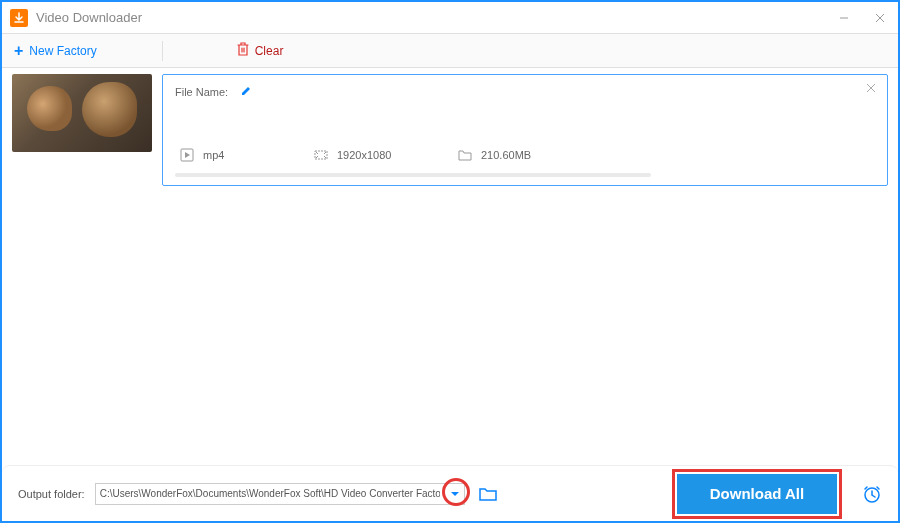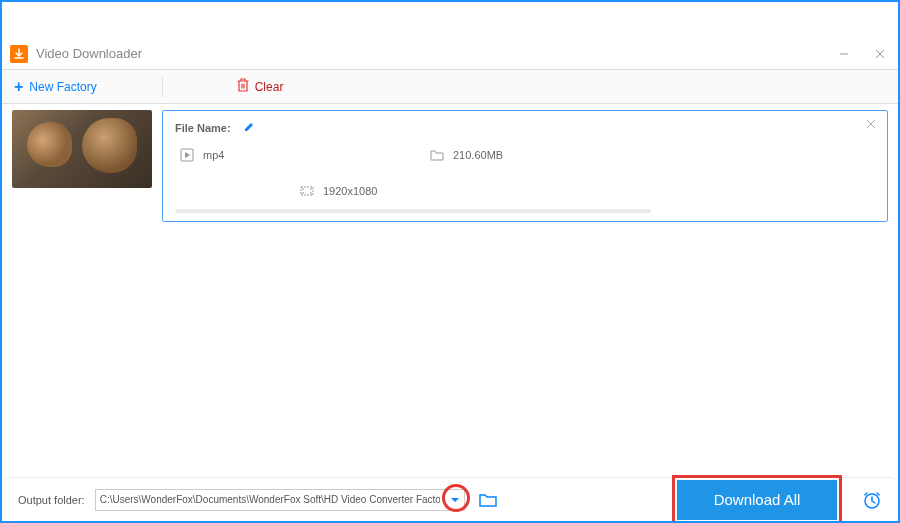--- a/index.html
+++ b/index.html
@@ -1,19 +1,19 @@
 <!DOCTYPE html>
 <html><head>
 <meta charset="utf-8">
 <style>
 * { margin: 0; padding: 0; box-sizing: border-box; font-family: -apple-system, BlinkMacSystemFont, "Segoe UI", Arial, sans-serif; }
 body { background: #fff; width: 900px; height: 523px; overflow: hidden; position: relative; border: 2px solid #1e90ff; }
 
 
-.titlebar { height: 32px; display: flex; align-items: center; padding: 0 8px; border-bottom: 1px solid #e0e0e0; background: #fff; margin-top: 36px; }
+.titlebar { height: 32px; display: flex; align-items: center; padding: 0 8px; border-bottom: 1px solid #e0e0e0; background: #fff; }
 .app-icon { width: 18px; height: 18px; background: #ff7b00; display: flex; align-items: center; justify-content: center; margin-right: 8px; border-radius: 2px; }
 .app-icon svg { width: 12px; height: 12px; }
 .titlebar-title { color: #888; font-size: 13px; flex: 1; }
 .titlebar-controls { display: flex; gap: 16px; }
 .titlebar-btn { width: 20px; height: 20px; display: flex; align-items: center; justify-content: center; color: #999; cursor: pointer; font-size: 14px; }
 
 
 .toolbar { height: 34px; display: flex; align-items: center; padding: 0 12px; border-bottom: 1px solid #e0e0e0; background: #fafafa; position: relative; }
 .toolbar-btn { display: flex; align-items: center; gap: 6px; cursor: pointer; font-size: 12px; color: #b91c1c; }
 .toolbar-btn.new { color: #0a84ff; margin-right: 140px; }
@@ -24,47 +24,47 @@
 
 .item-area { padding: 6px 10px; }
 .download-item { display: flex; gap: 10px; }
 .thumb { width: 140px; height: 78px; background: linear-gradient(135deg, #8b7355 0%, #5a4a3a 40%, #3a2f25 100%); border-radius: 2px; position: relative; overflow: hidden; flex-shrink: 0; }
 .thumb::before { content: ""; position: absolute; left: 15px; top: 12px; width: 45px; height: 45px; background: radial-gradient(circle at 35% 40%, #d4a574 0%, #8b6239 60%); border-radius: 50% 45% 40% 50%; }
 .thumb::after { content: ""; position: absolute; right: 15px; top: 8px; width: 55px; height: 55px; background: radial-gradient(circle at 40% 35%, #c9a06f 0%, #7a5530 70%); border-radius: 50% 40% 45% 50%; }
 
 .item-card { flex: 1; border: 1px solid #4aa3ff; border-radius: 2px; padding: 8px 12px; position: relative; background: #fff; }
 .item-close { position: absolute; right: 10px; top: 6px; color: #aaa; font-size: 14px; cursor: pointer; }
 .item-header { display: flex; align-items: center; gap: 12px; margin-bottom: 10px; }
-.item-header-label { font-size: 11px; color: #666; font-weight: bold; }
+.item-header-label { font-size: 11px; color: #666; }
 .edit-icon { color: #0a84ff; }
 
-.item-meta { display: flex; align-items: flex-start; gap: 0; padding-left: 4px; }
+.item-meta { display: flex; align-items: flex-end; gap: 14px; padding-left: 4px; }
 .meta-group { display: flex; align-items: center; gap: 8px; font-size: 11px; color: #666; }
 .meta-group.format { width: 120px; }
 .meta-group.duration { width: 130px; }
 .meta-group.resolution { width: 130px; margin-top: 36px; }
 .meta-group.size { }
 .meta-icon { width: 16px; height: 16px; display: flex; align-items: center; justify-content: center; color: #999; }
 
 .progress-track { height: 4px; background: #eaeaea; border-radius: 2px; margin-top: 10px; width: 68%; }
 
 
-.bottom-bar { position: absolute; left: 0; right: 0; bottom: 0; height: 44px; display: flex; align-items: center; padding: 0 16px; border-top: 1px solid #eee; background: #fff; gap: 6px; border-radius: 8px; }
+.bottom-bar { position: absolute; left: 0; right: 0; bottom: 0; height: 56px; display: flex; align-items: center; padding: 0 16px; border-top: 1px solid #eee; background: #fff; gap: 6px; border-radius: 8px; }
 .output-label { font-size: 11px; color: #555; margin-right: 4px; }
 .path-wrap { position: relative; display: flex; align-items: center; }
 .path-input { width: 370px; height: 22px; border: 1px solid #ccc; font-size: 10px; padding: 0 24px 0 4px; color: #555; background: #fff; }
 .path-dropdown { position: absolute; right: 1px; top: 1px; width: 18px; height: 20px; display: flex; align-items: center; justify-content: center; cursor: pointer; }
 .path-dropdown svg { width: 10px; height: 10px; }
 .highlight-ring { position: absolute; right: -5px; top: -5px; width: 28px; height: 28px; border: 3px solid #e53935; border-radius: 50%; pointer-events: none; }
 
 .browse-icon { margin-left: 8px; color: #0a84ff; cursor: pointer; display: flex; }
 
 .spacer { flex: 1; }
 
-.download-all-btn { background: #1e95e6; color: #fff; border: none; height: 40px; width: 160px; font-size: 15px; cursor: pointer; display: flex; align-items: center; justify-content: center; }
+.download-all-btn { background: #1e95e6; color: #fff; border: none; height: 40px; width: 160px; font-size: 15px; cursor: pointer; display: flex; align-items: center; justify-content: center; font-weight: bold; }
 .download-all-wrap { border: 3px solid #e53935; padding: 2px; }
 
 .timer-icon { margin-left: 14px; color: #0a84ff; cursor: pointer; display: flex; }
 </style>
 </head>
 <body>
 
 <div class="titlebar">
   <div class="app-icon">
     <svg viewBox="0 0 12 12">

